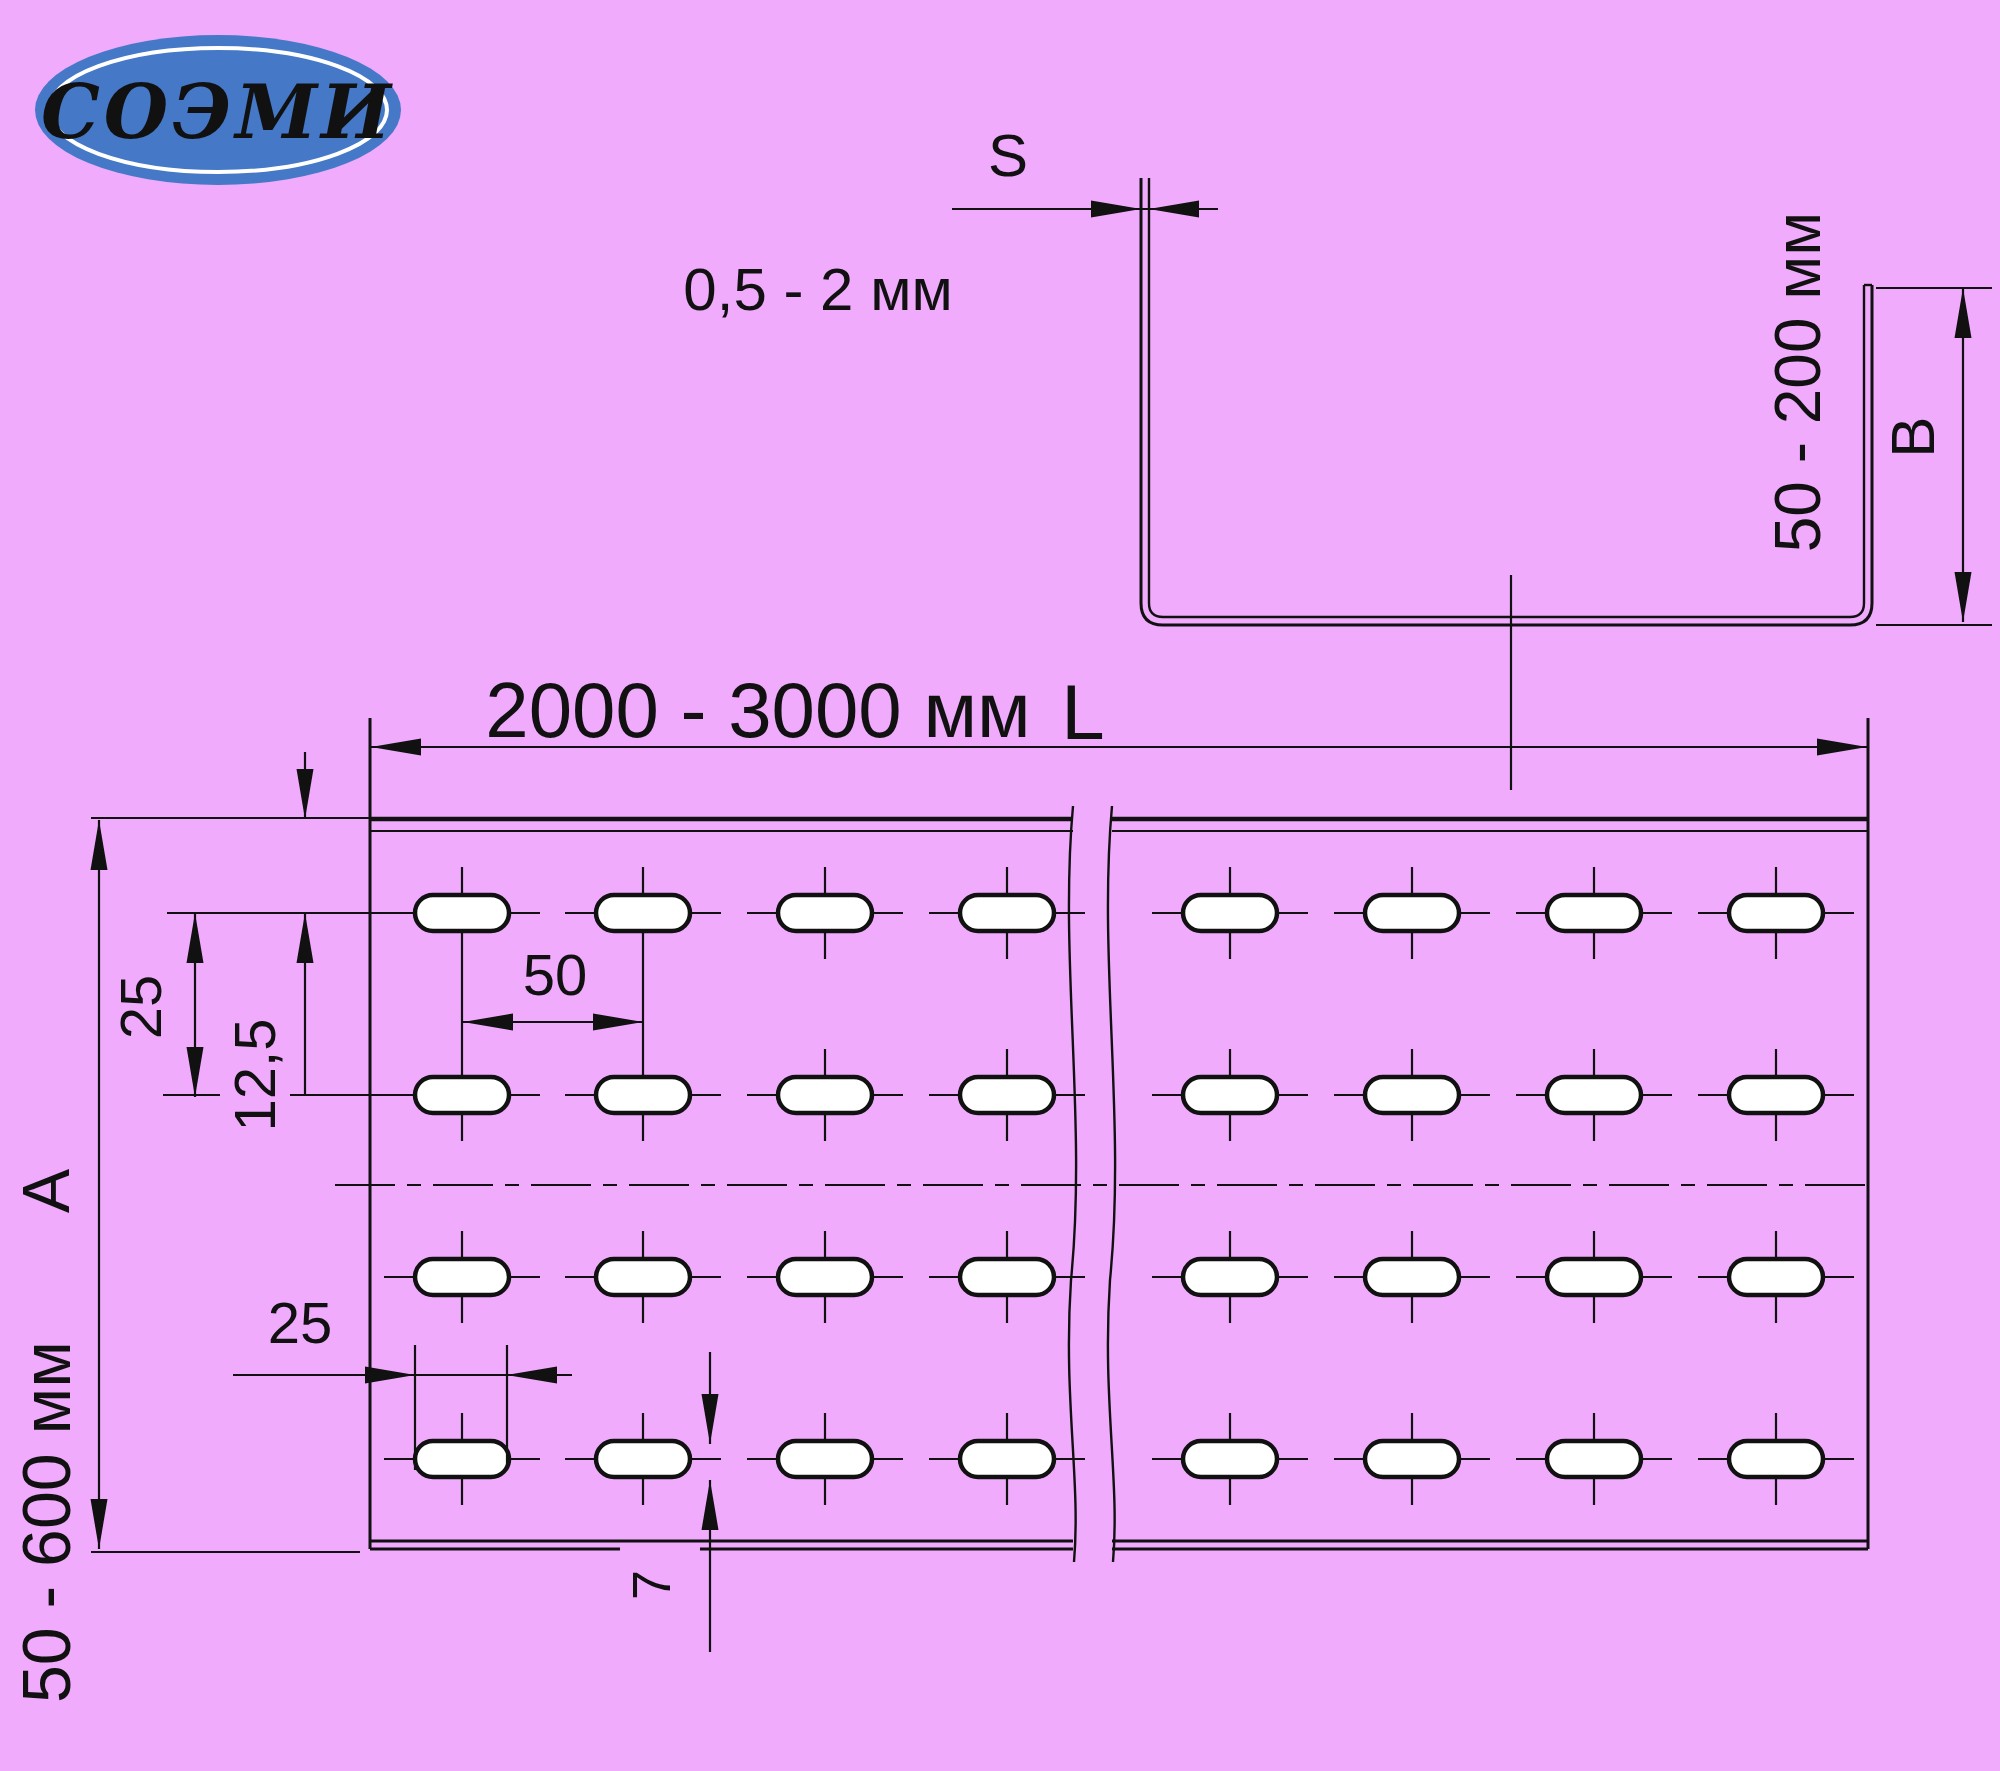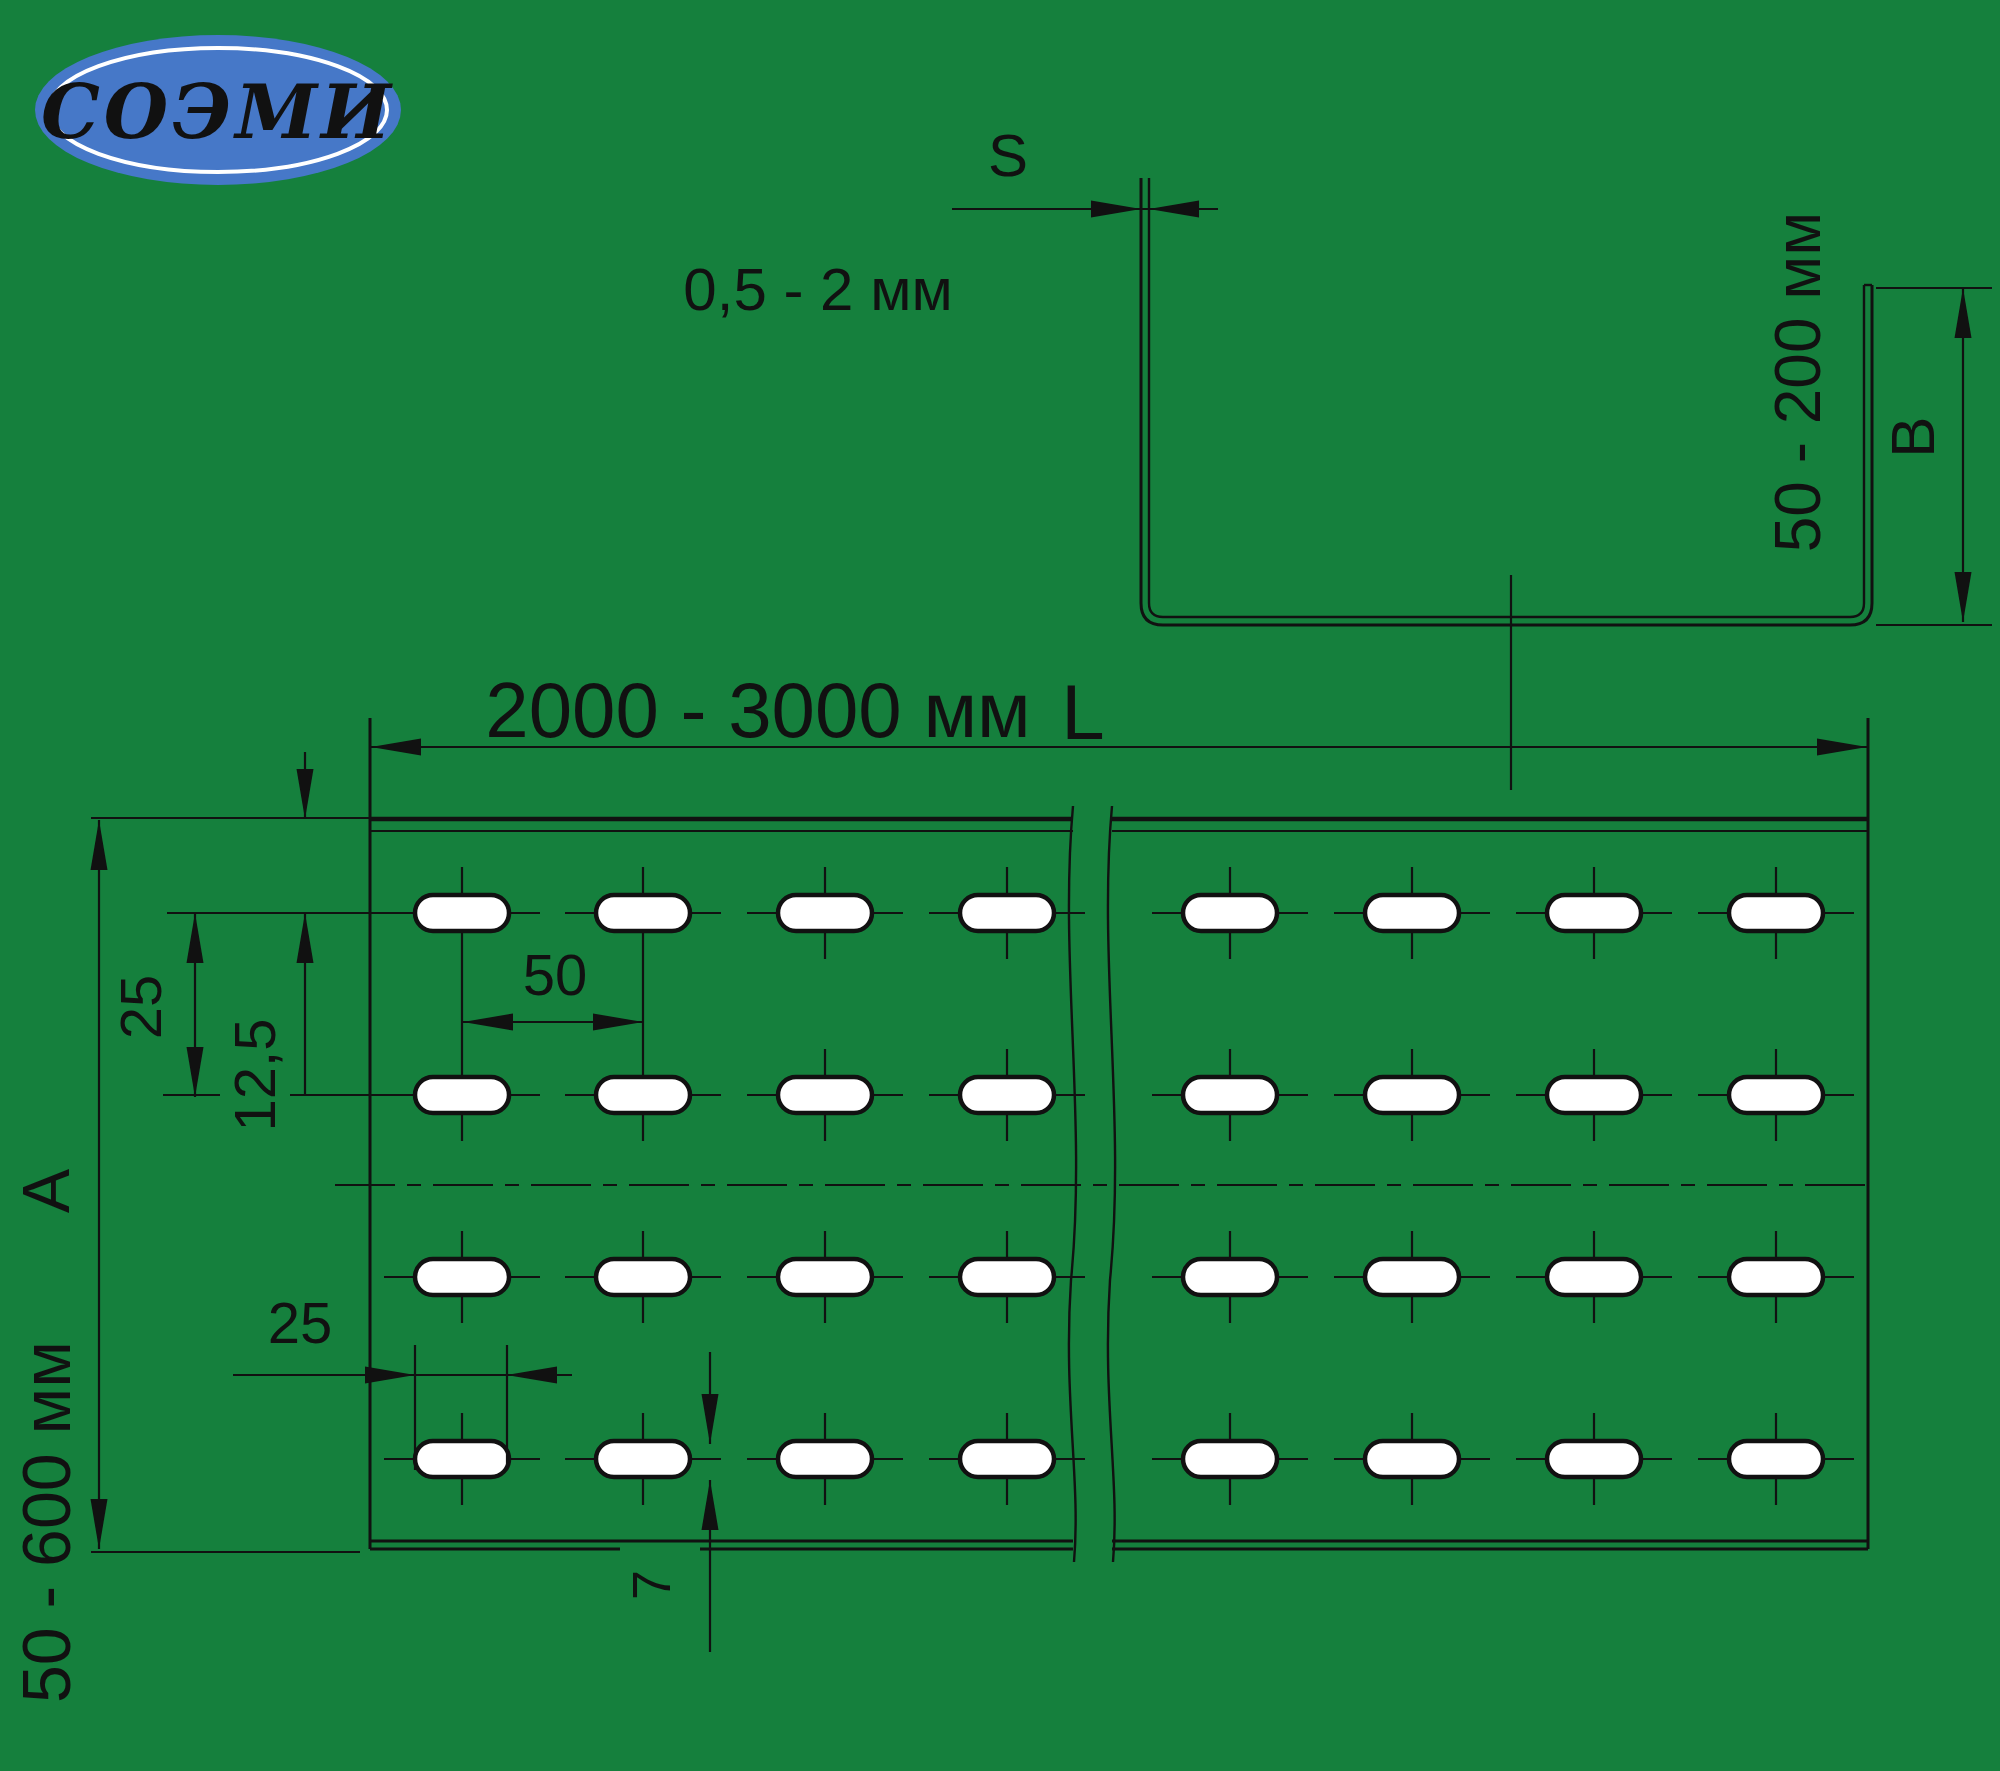--- a/index.html
+++ b/index.html
@@ -1,16 +1,16 @@
 <!DOCTYPE html>
 <html><head>
 <meta charset="utf-8">
 <style>
   html,body{margin:0;padding:0;background:#fff;}
-  .stage{position:relative;width:2000px;height:1771px;background:#15803d;overflow:hidden;}
+  .stage{position:relative;width:2000px;height:1771px;background:#f0abfc;overflow:hidden;}
   svg{position:absolute;left:0;top:0;}
   svg text{font-family:"Liberation Sans",sans-serif;fill:#111;}
   svg text.logo-font{font-family:"DejaVu Serif","Liberation Serif",serif;font-style:italic;font-weight:bold;}
 </style>
 </head>
 <body>
 
 <div class="stage">
   <svg id="svg" width="2000" height="1771" viewBox="0 0 2000 1771">
       <g>

